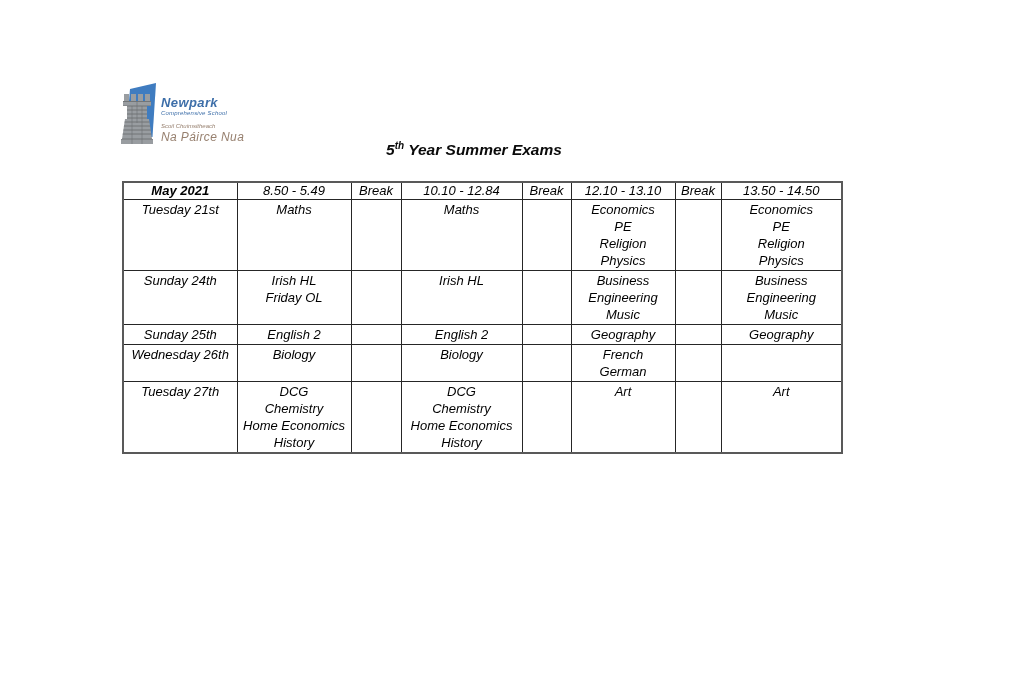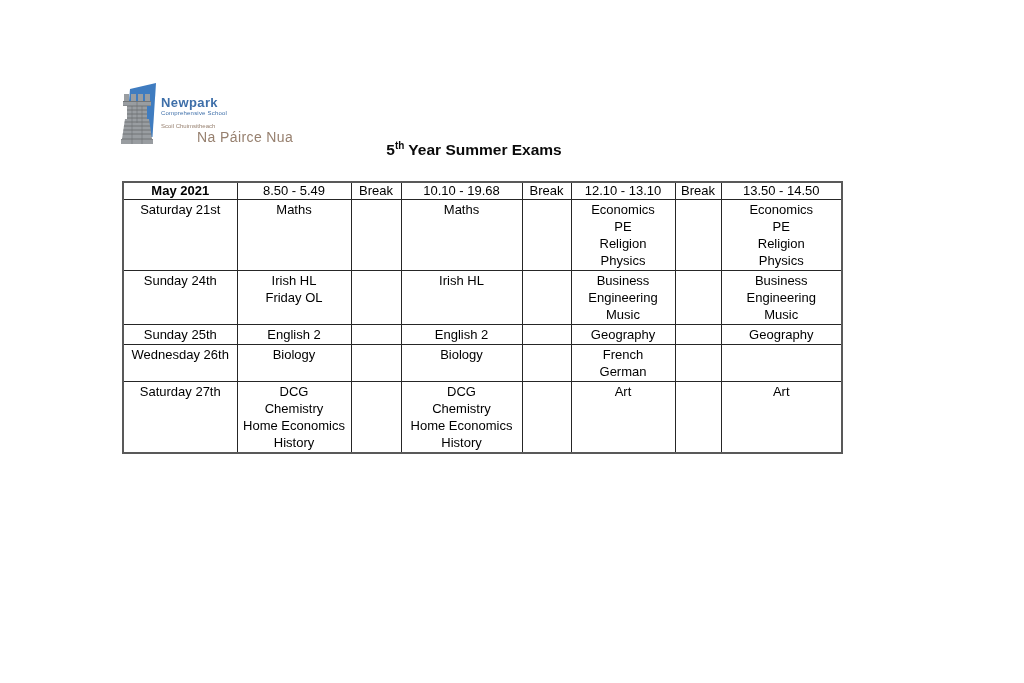--- a/index.html
+++ b/index.html
@@ -1,27 +1,27 @@
 <!DOCTYPE html>
 <html style="--logo-blue: #3e6fa9; --logo-shard-blue: #3f7cc0; --logo-castle-gray: #999da1; --logo-castle-line: #6d7073; --logo-brown: #97806f;"><head>
 <meta charset="utf-8">
 <style>
   html,body{margin:0;padding:0;background:#fff;}
   .page{
     position:relative;width:886px;height:683px;background:#ffffff;
-    font-family:"Liberation Sans",sans-serif;color:#000;overflow:hidden;
+    font-family:"Liberation Sans",sans-serif;color:#000;overflow:hidden;font-style:italic;
   }
   
   .logo{position:absolute;left:120px;top:83px;display:flex;align-items:flex-start;}
   .logo svg{display:block;}
   .logo-text{margin-left:5px;padding-top:13px;}
   .logo-name{font-size:13px;font-weight:600;color:var(--logo-blue);letter-spacing:.4px;line-height:13px;}
   .logo-sub{font-size:6px;color:var(--logo-blue);letter-spacing:.2px;margin-top:1px;line-height:7px;}
   .logo-irish-small{font-size:6px;color:var(--logo-brown);margin-top:6px;line-height:7px;}
-  .logo-irish-large{font-size:14px;color:var(--logo-brown);letter-spacing:.4px;margin-top:1px;line-height:12px;margin-left:36px;}
+  .logo-irish-large{font-size:12px;color:var(--logo-brown);letter-spacing:.4px;margin-top:1px;line-height:12px;}
   
   .doc-title{
     position:absolute;left:122px;top:136px;width:704px;margin:0;
     text-align:center;font-size:15.5px;font-weight:700;line-height:19px;color:#0a0a0a;
   }
   .doc-title sup{font-size:10px;margin-top:8px;}
   
   .exam-table{
     position:absolute;left:122px;top:181px;width:719px;
     table-layout:fixed;border-collapse:collapse;border:2px solid #595959;
@@ -90,30 +90,30 @@
         <col style="width:49px">
         <col style="width:104px">
       <col style="width:46px">
         <col style="width:121px">
     </colgroup>
     <thead>
       <tr>
         <th class="day-header">May 2021</th>
         <th>8.50 - 5.49</th>
         <th>Break</th>
-        <th>10.10 - 19.68</th>
+        <th>10.10 - 12.84</th>
         <th>Break</th>
         <th>12.10 - 13.10</th>
         <th>Break</th>
         <th>13.50 - 14.50</th>
       </tr>
     </thead>
     <tbody>
         <tr>
-          <td>Saturday 21st</td>
+          <td>Tuesday 21st</td>
           <td>
             <div>Maths</div>
           </td>
           <td></td>
           <td>
             <div>Maths</div>
           </td>
           <td></td>
           <td>
             <div>Economics</div>
@@ -181,21 +181,21 @@
           </td>
           <td></td>
           <td>
             <div>French</div>
             <div>German</div>
           </td>
           <td></td>
           <td></td>
         </tr>
         <tr>
-          <td>Saturday 27th</td>
+          <td>Tuesday 27th</td>
           <td>
             <div>DCG</div>
             <div>Chemistry</div>
             <div>Home Economics</div>
             <div>History</div>
           </td>
           <td></td>
           <td>
             <div>DCG</div>
             <div>Chemistry</div>

